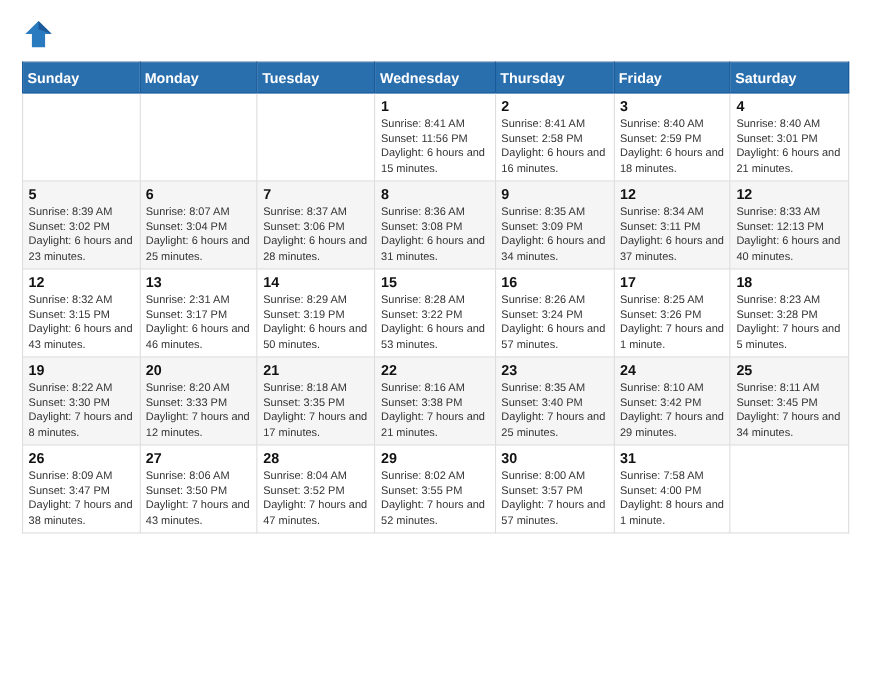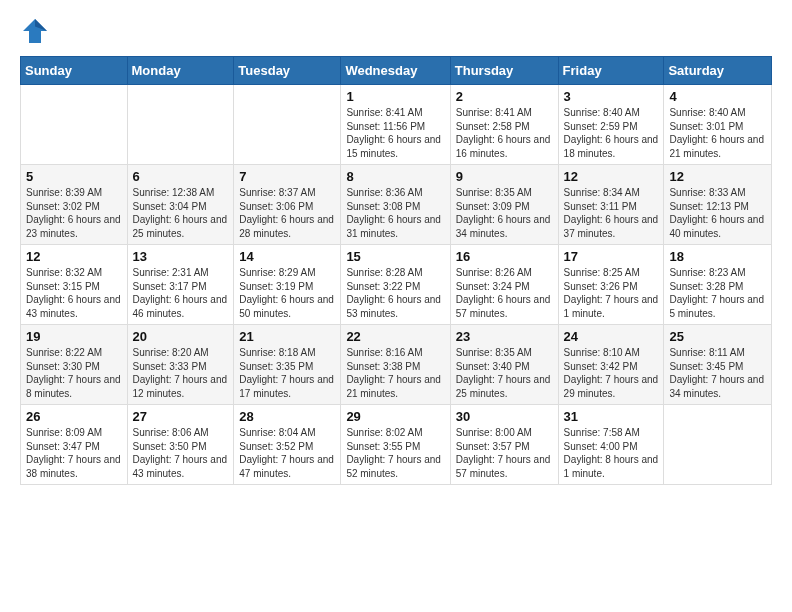--- a/index.html
+++ b/index.html
@@ -164,21 +164,21 @@
         <tr>
           <td>
             <span class="day-num">5</span>
             <div class="day-info">Sunrise: 8:39 AM
 Sunset: 3:02 PM
 Daylight: 6 hours
 and 23 minutes.</div>
           </td>
           <td>
             <span class="day-num">6</span>
-            <div class="day-info">Sunrise: 12:38 AM
+            <div class="day-info">Sunrise: 8:07 AM
 Sunset: 3:04 PM
 Daylight: 6 hours
 and 25 minutes.</div>
           </td>
           <td>
             <span class="day-num">7</span>
             <div class="day-info">Sunrise: 8:37 AM
 Sunset: 3:06 PM
 Daylight: 6 hours
 and 28 minutes.</div>

